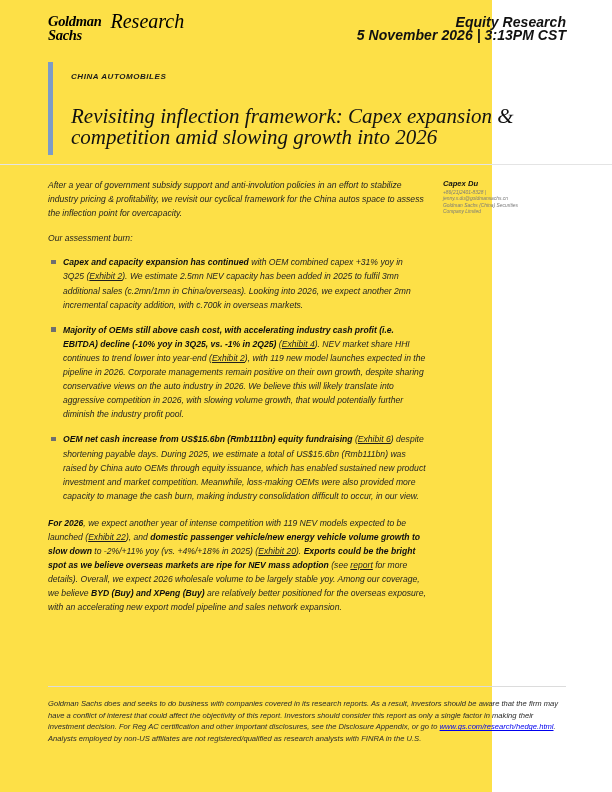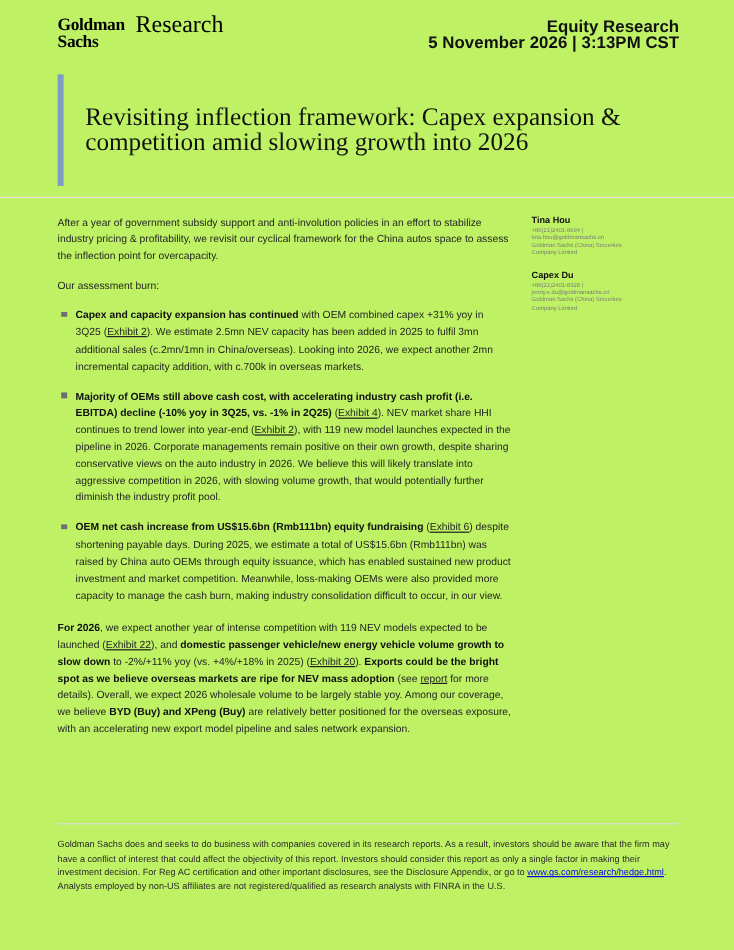--- a/index.html
+++ b/index.html
@@ -12,23 +12,24 @@
     height: 792px;
     position: relative;
     font-family: "Liberation Sans", sans-serif;
     color: #1a1a1a;
     overflow: hidden;
   }
 
   .page {
     position: absolute;
     inset: 0;
-    width: 612px;
+    width: 492px;
     height: 792px;
-    background: #bef264;
+    background: #fde047;
+    font-style: italic;
   }
 
   
   .masthead {
     position: absolute;
     left: 48px;
     top: 14px;
     width: 518px;
     height: 42px;
   }
@@ -213,20 +214,21 @@
     </div>
     <div class="header-right">
       <div class="line">Equity Research</div>
       <div class="line">5 November 2026 | 3:13PM CST</div>
     </div>
   </div>
 
   <div class="title-wrap">
     <div class="accent-bar"></div>
     <div class="title-inner">
+      <div class="kicker">CHINA AUTOMOBILES</div>
       <div class="doc-title">Revisiting inflection framework: Capex expansion &amp; competition amid slowing growth into 2026</div>
     </div>
   </div>
 
   <div class="rule-top"></div>
 
   <div class="main-col">
 
     <p class="para">After a year of government subsidy support and anti-involution policies in an effort to stabilize industry pricing &amp; profitability, we revisit our cyclical framework for the China autos space to assess the inflection point for overcapacity.</p>
 
@@ -250,29 +252,20 @@
       </li>
 
     </ul>
 
     <p class="para closing"><b>For 2026</b><span>, we expect another year of intense competition with 119 NEV models expected to be launched (</span><a class="lnk" href="#">Exhibit 22</a><span>), and </span><b>domestic passenger vehicle/new energy vehicle volume growth to slow down</b><span> to -2%/+11% yoy (vs. +4%/+18% in 2025) (</span><a class="lnk" href="#">Exhibit 20</a><span>). </span><b>Exports could be the bright spot as we believe overseas markets are ripe for NEV mass adoption</b><span> (see </span><a class="lnk" href="#">report</a><span> for more details). Overall, we expect 2026 wholesale volume to be largely stable yoy. Among our coverage, we believe </span><b>BYD (Buy) and XPeng (Buy)</b><span> are relatively better positioned for the overseas exposure, with an accelerating new export model pipeline and sales network expansion.</span></p>
 
   </div>
 
   <div class="authors">
 
-    <div class="author">
-      <div class="author-name">Tina Hou</div>
-      <div class="author-meta">
-        <div>+86(21)2401-8694 |</div>
-        <div>tina.hou@goldmansachs.cn</div>
-        <div>Goldman Sachs (China) Securities</div>
-        <div>Company Limited</div>
-      </div>
-    </div>
 
     <div class="author">
       <div class="author-name">Capex Du</div>
       <div class="author-meta">
         <div>+86(21)2401-8328 |</div>
         <div>jenny.x.du@goldmansachs.cn</div>
         <div>Goldman Sachs (China) Securities</div>
         <div>Company Limited</div>
       </div>
     </div>

